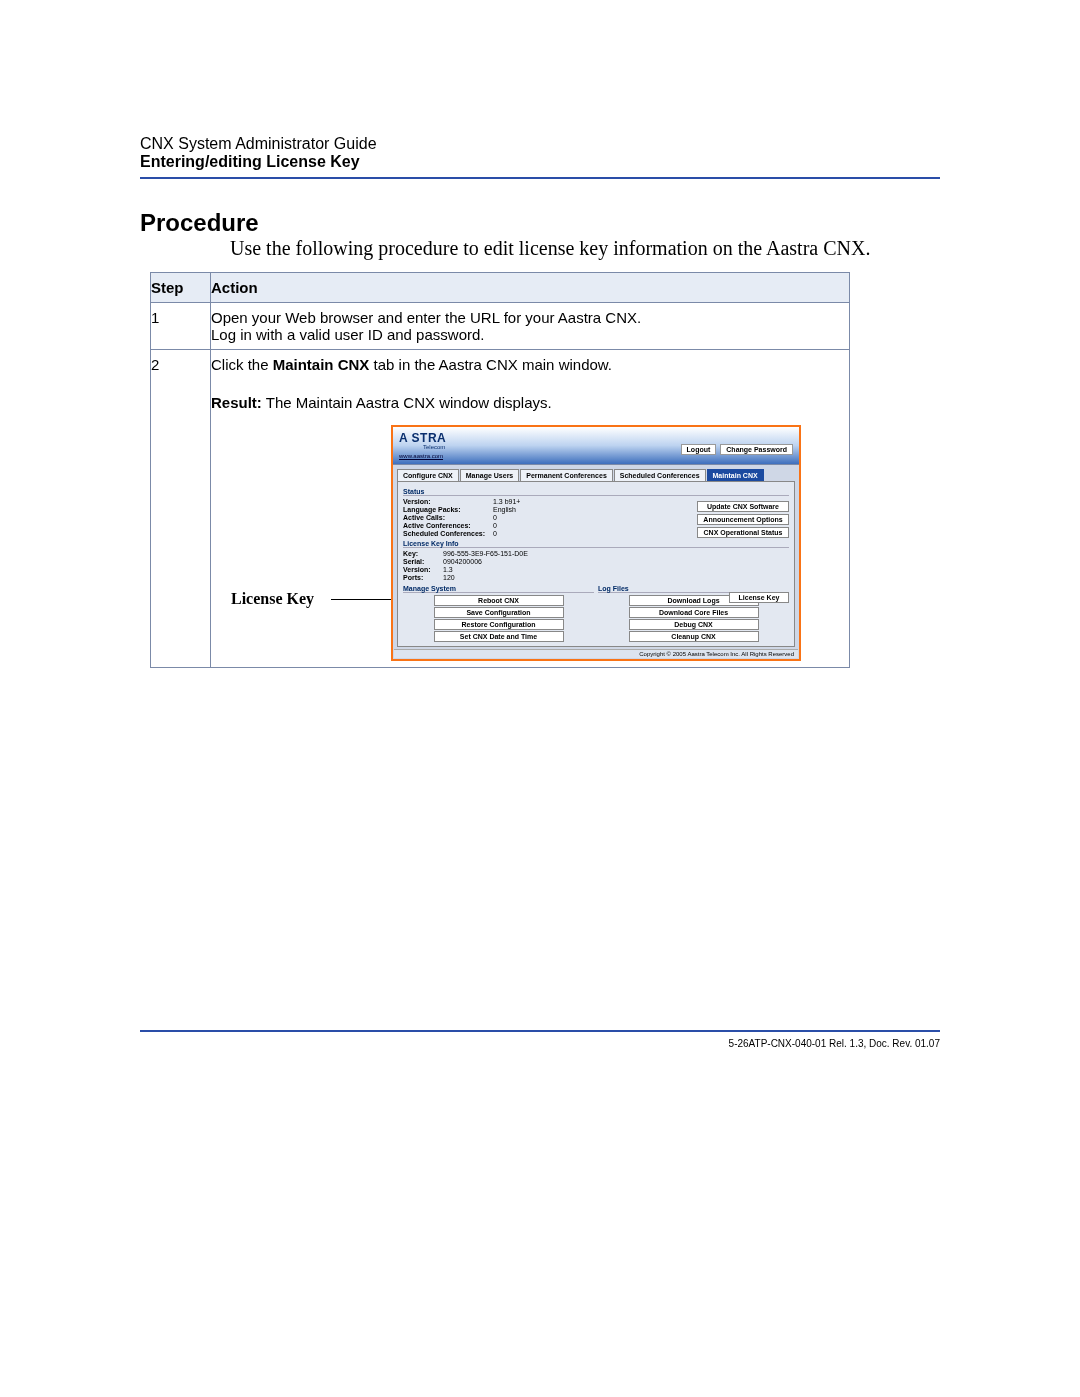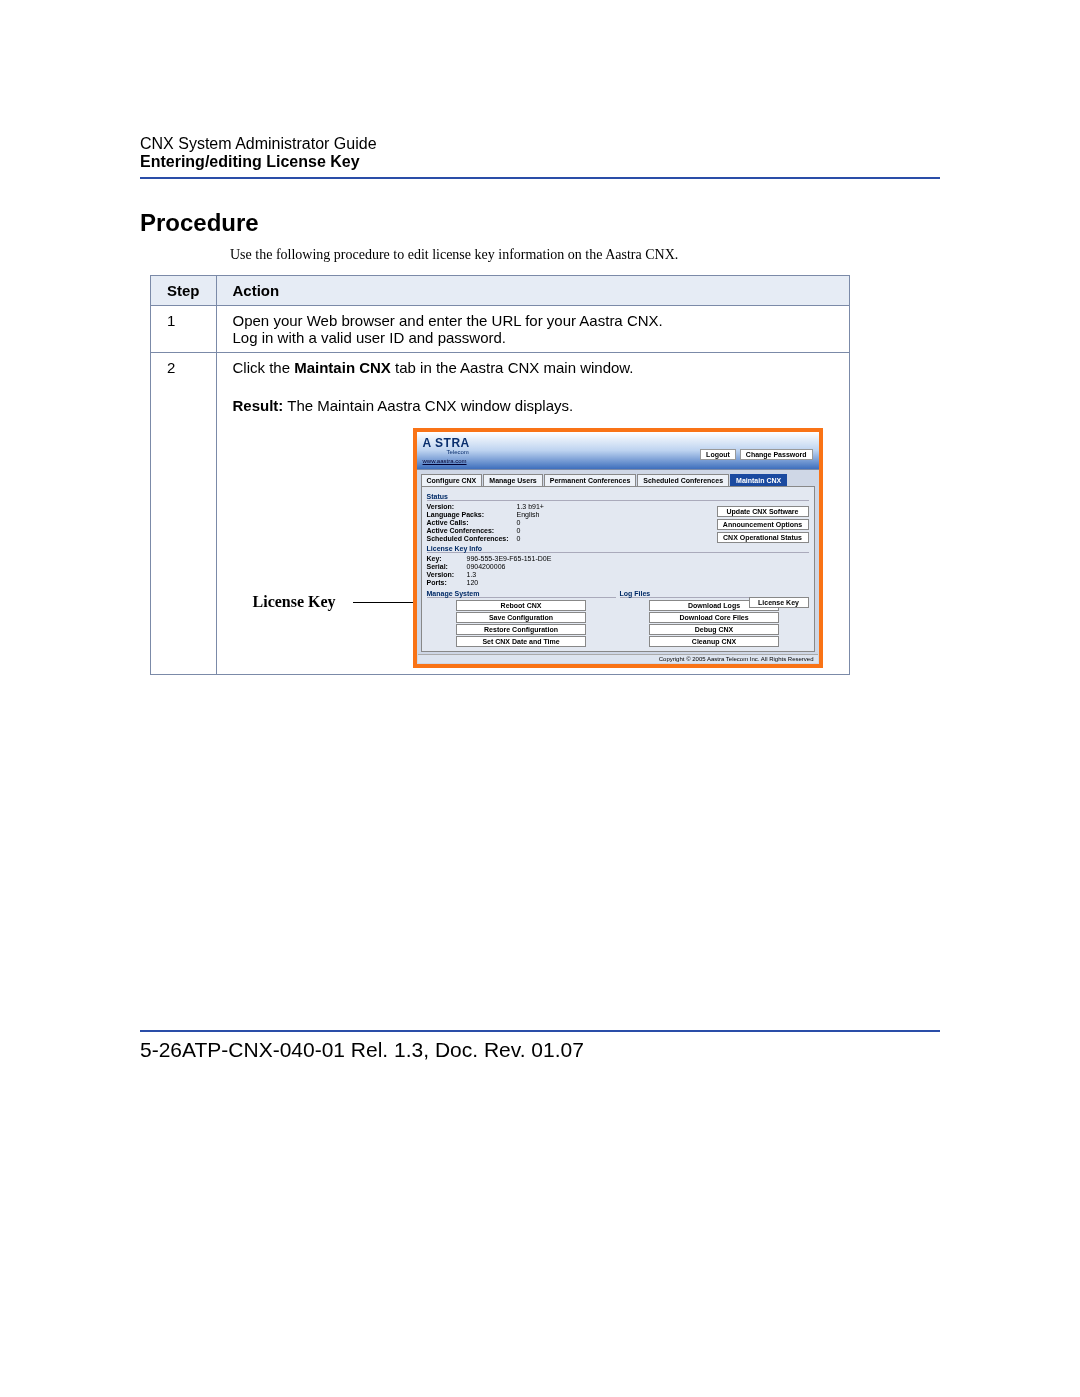--- a/index.html
+++ b/index.html
@@ -14,30 +14,30 @@
   }
   .page {
     position: absolute;
     left: 140px;
     top: 135px;
     width: 800px;
   }
   .doc-title { font-size: 16px; }
   .section-title { font-weight: bold; font-size: 16px; }
   .hr-top { border: 0; border-top: 2px solid #2a4ea8; margin: 6px 0 30px 0; }
-  .procedure-heading { font-size: 24px; font-weight: bold; margin-bottom: 10px; }
-  .intro { font-family: "Times New Roman", serif; font-size: 14px; margin-left: 90px; margin-bottom: 12px; }
+  .procedure-heading { font-size: 24px; font-weight: bold; }
+  .intro { font-family: "Times New Roman", serif; font-size: 20px; margin-left: 90px; margin-bottom: 12px; }
   table.steps {
     border-collapse: collapse;
     width: 700px;
     margin-left: 10px;
   }
   table.steps th, table.steps td {
     border: 1px solid #7b8aa8;
-    padding: 6px 16px;
+    padding: 6px 0;
     vertical-align: top;
     font-size: 15px;
     text-align: left;
   }
   table.steps th {
     background: #e6ecf5;
     font-weight: bold;
   }
   table.steps th.step-col { width: 60px; }
   .row2-cell { padding-bottom: 10px; }
@@ -62,21 +62,21 @@
     width: 0; height: 0;
     border-top: 5px solid transparent;
     border-bottom: 5px solid transparent;
     border-left: 10px solid #000;
   }
   .cnx-window {
     position: relative;
     left: 180px;
     width: 410px;
     background: #cfd7e6;
-    border: 4px solid #f97316;
+    border: 2px solid #f97316;
     font-size: 8px;
     padding-bottom: 1px;
   }
   .cnx-banner {
     height: 38px;
     background: linear-gradient(180deg,#fff,#bdd3f0 50%,#3e6fbd);
     position: relative;
     border-bottom: 1px solid #7b8aa8;
   }
   .logo {
@@ -130,21 +130,21 @@
   .copyright {
     text-align:right; font-size:6px; background:#dde4ef;
     padding:1px 4px; margin:1px 1px 0 1px; border-top:1px solid #aaa;
   }
   .footer {
     position: absolute;
     left: 140px; width: 800px;
     top: 1030px;
   }
   .hr-bot { border:0; border-top: 2px solid #2a4ea8; margin: 0 0 6px 0; }
-  .foot-row { display:flex; justify-content:flex-start; font-size:21px; }
+  .foot-row { display:flex; justify-content:flex-end; font-size:10px; }
 </style>
 </head>
 <body>
 
 <div class="page">
   <div class="doc-title">CNX System Administrator Guide</div>
   <div class="section-title">Entering/editing License Key</div>
   <hr class="hr-top">
   <div class="procedure-heading">Procedure</div>
   <div class="intro">Use the following procedure to edit license key information on the Aastra CNX.</div>

